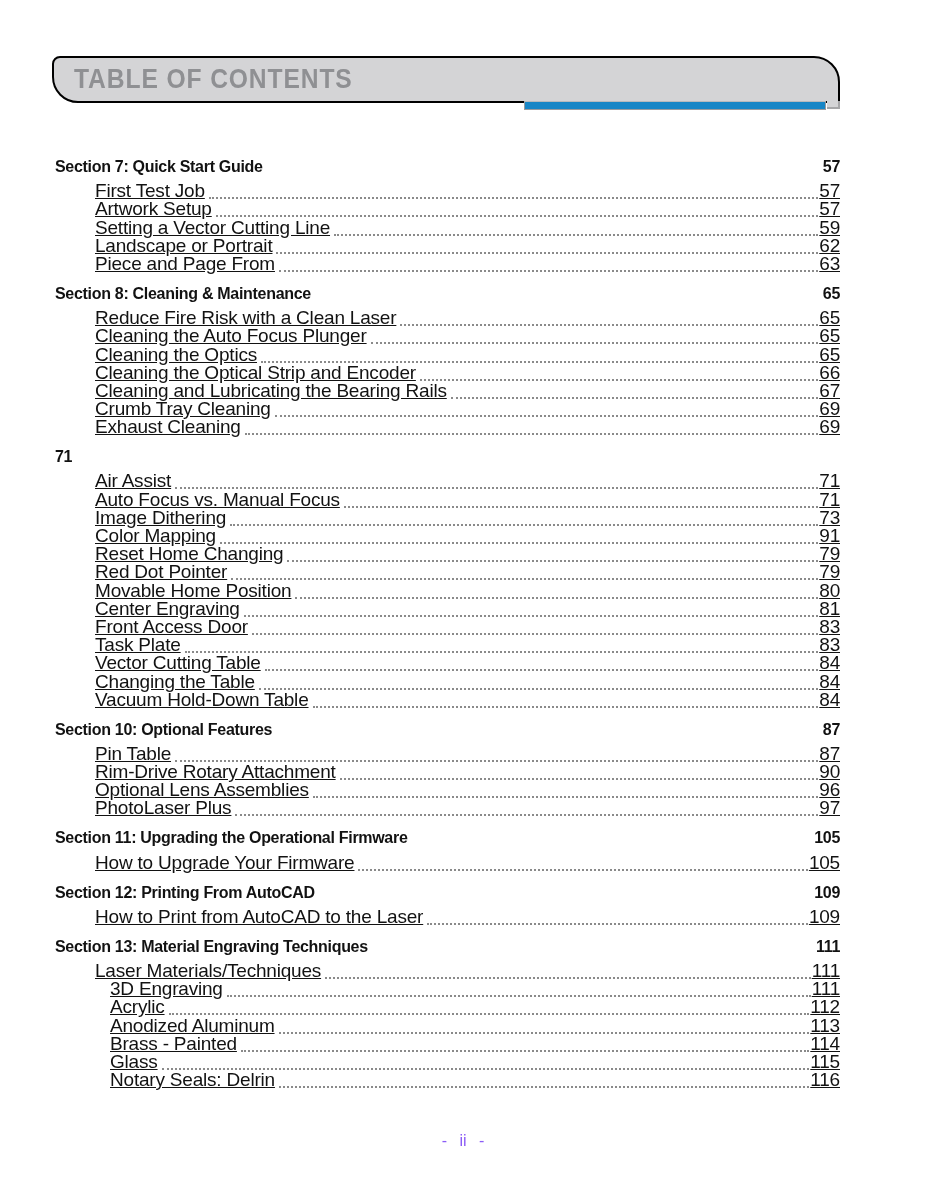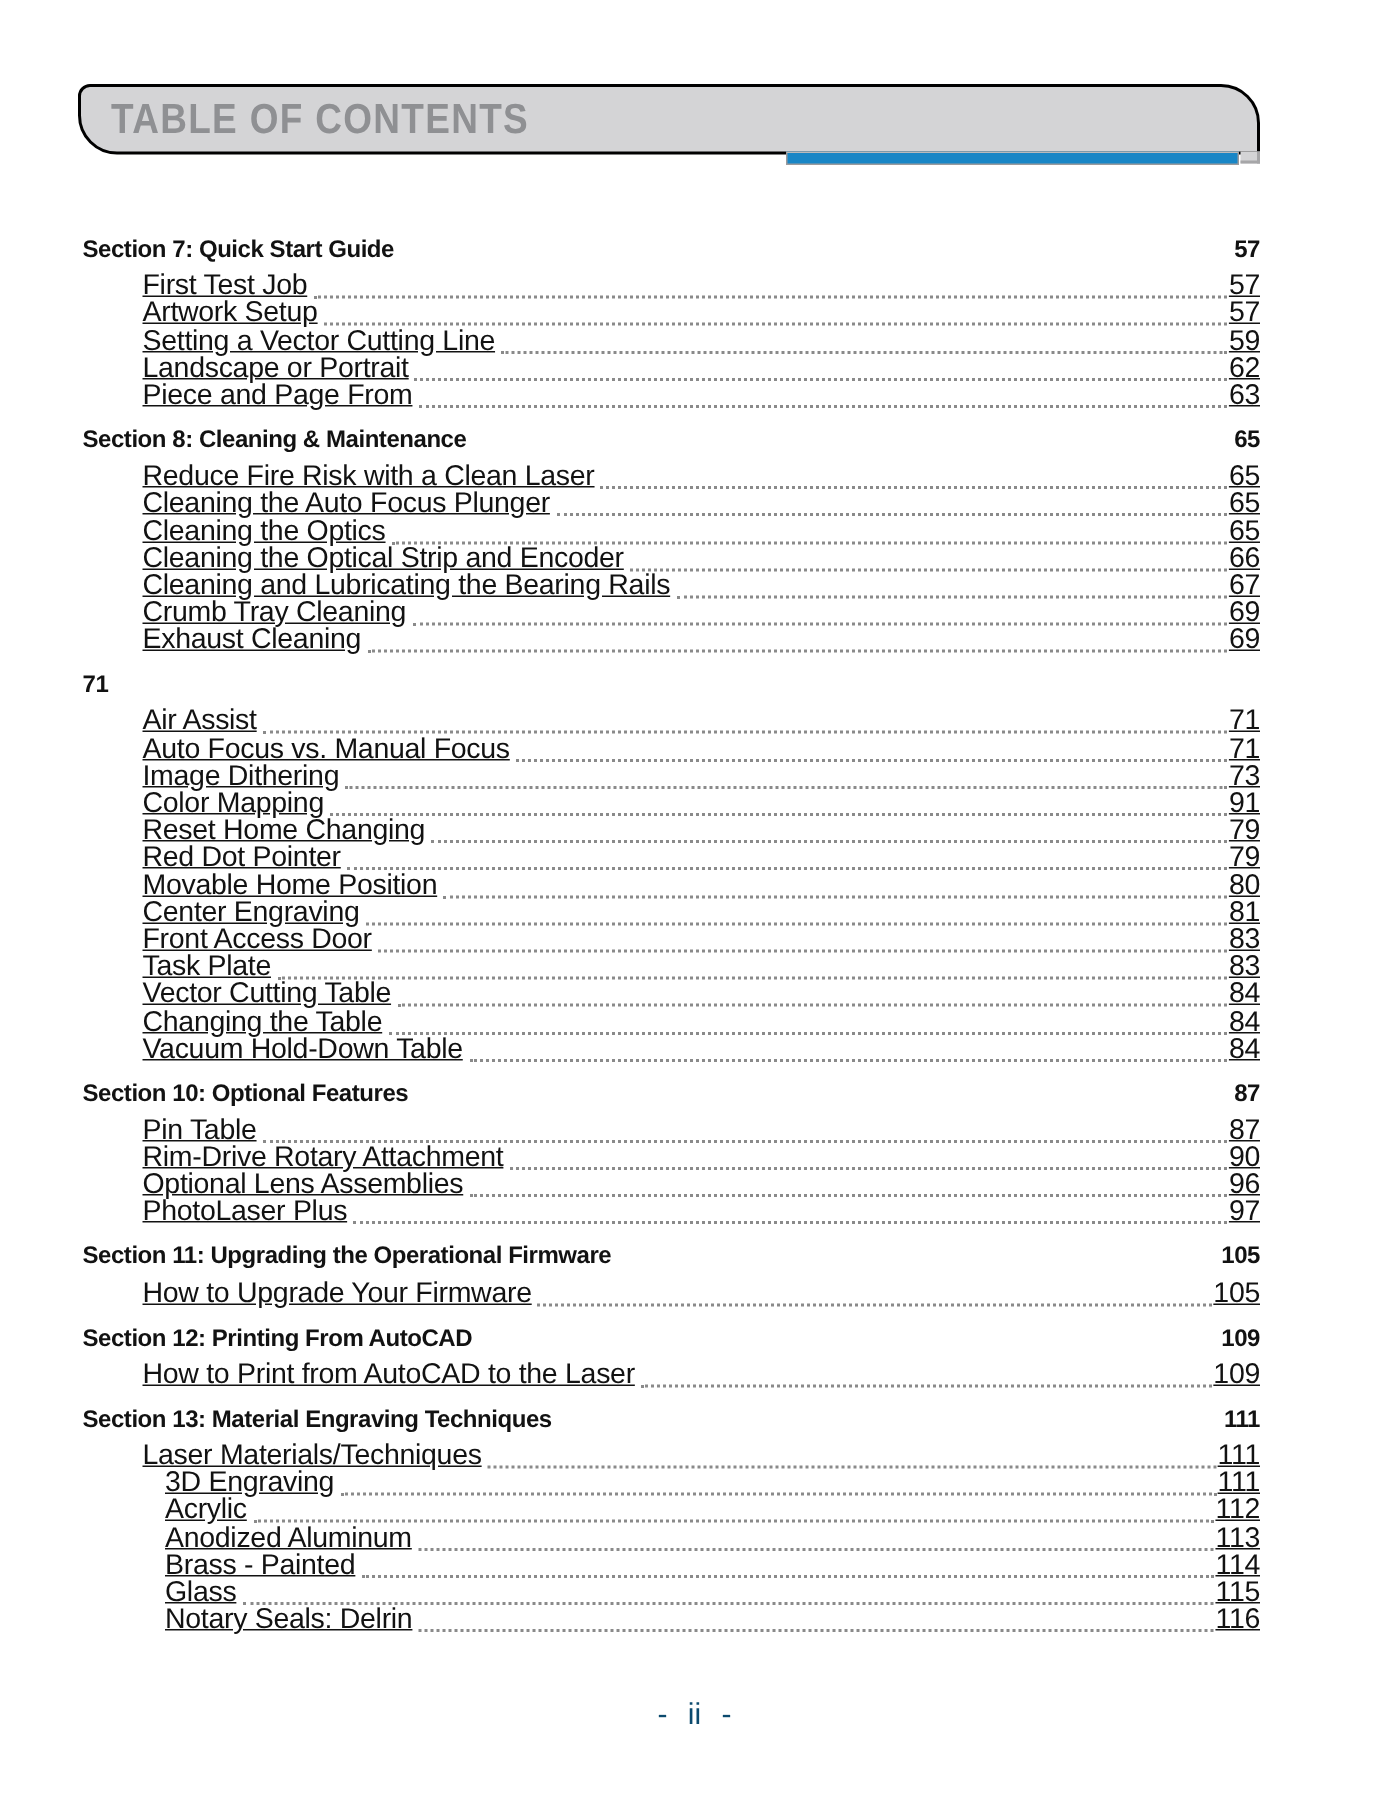--- a/index.html
+++ b/index.html
@@ -71,22 +71,22 @@
     border-bottom:2px dotted #8a8a8a;
     margin:0 1px 3px 4px;
     min-width:16px;
   }
   .entry .page { white-space:nowrap; }
 
   
   .footer {
     position:absolute; left:0; top:1132px; width:100%;
     text-align:center;
-    font-size:20px;
-    color:#0c4a6e;
+    font-size:16px;
+    color:#8b5cf6;
     word-spacing:8px;
   }
 </style>
 </head>
 <body>
 
 <div class="banner">
   <span class="banner-title">TABLE OF CONTENTS</span>
   <div class="accent-step"></div>
   <div class="accent-bar"></div>

